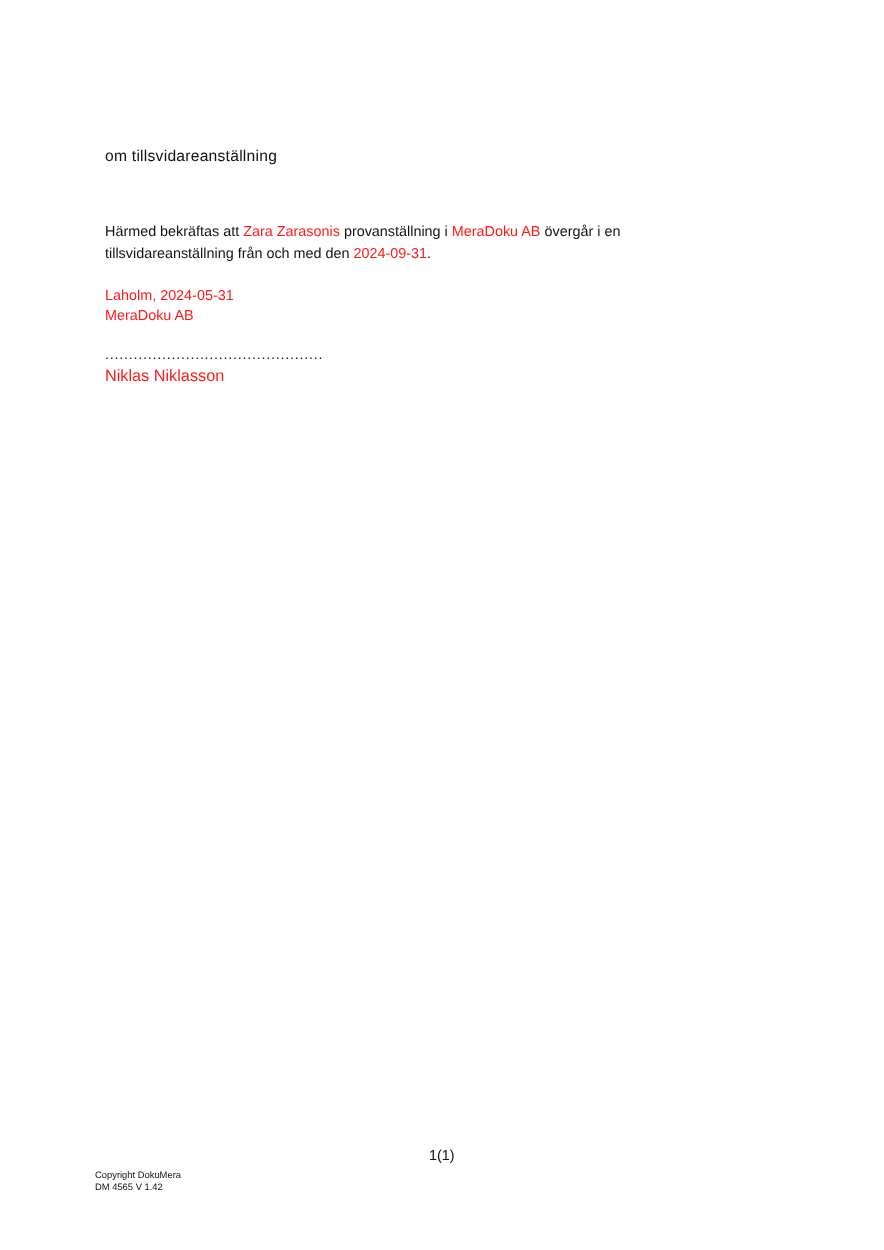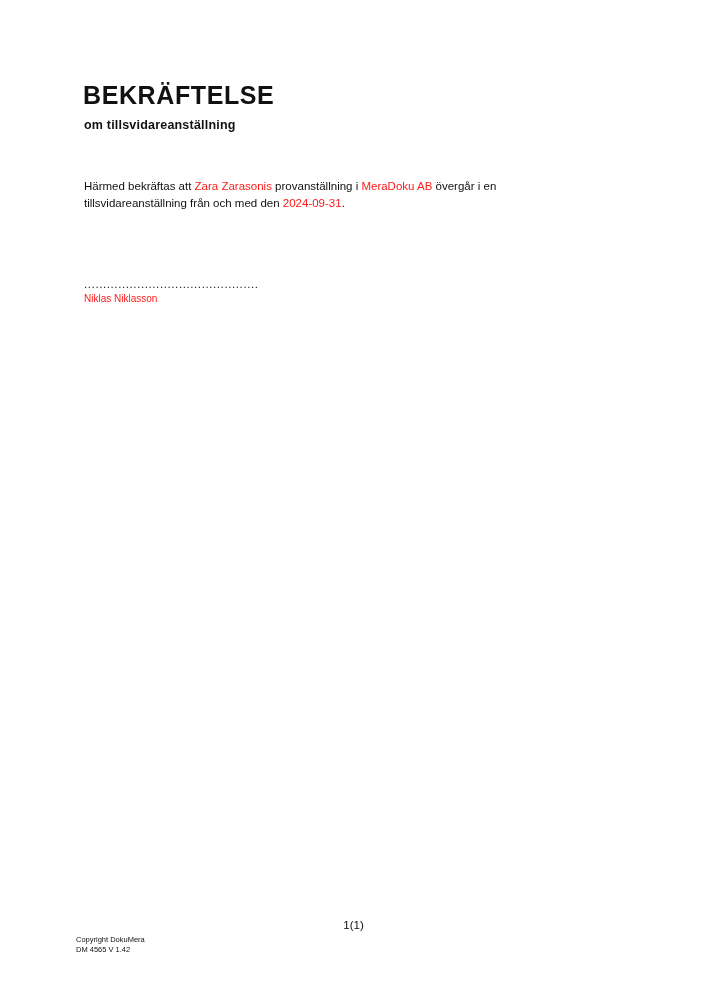--- a/index.html
+++ b/index.html
@@ -31,21 +31,21 @@
     font-weight: bold;
     letter-spacing: 0.6px;
     color: #111111;
     line-height: 1.1;
   }
   .doc-subtitle {
     position: absolute;
     left: 84px;
     top: 118px;
     font-size: 12.5px;
-    font-weight: bold;
+    font-weight: normal;
     color: #111111;
     letter-spacing: 0.2px;
   }
   .body-block {
     position: absolute;
     left: 84px;
     top: 178px;
     width: 452px;
     font-size: 11.5px;
     line-height: 17px;
@@ -69,21 +69,21 @@
     top: 278px;
     font-size: 11.5px;
     letter-spacing: 0.6px;
     color: #1a1a1a;
     white-space: nowrap;
   }
   .sign-name {
     position: absolute;
     left: 84px;
     top: 293px;
-    font-size: 10px;
+    font-size: 13px;
     color: #ff1a1a;
   }
   .page-number {
     position: absolute;
     left: 0;
     top: 919px;
     width: 707px;
     text-align: center;
     font-size: 11.5px;
     color: #111111;
@@ -95,26 +95,29 @@
     font-size: 7.5px;
     line-height: 10px;
     color: #111111;
   }
 </style>
 </head>
 <body>
 
 <div class="page">
 
-  <div class="doc-title">BEKRÄFTELSE</div>
 
   <div class="doc-subtitle">om tillsvidareanställning</div>
 
   <div class="body-block"><span>Härmed bekräftas att </span><span class="field">Zara Zarasonis</span><span> provanställning i </span><span class="field">MeraDoku AB</span><span> övergår i en tillsvidareanställning från och med den </span><span class="field">2024-09-31</span><span>.</span></div>
 
+  <div class="meta-block">
+    <div>Laholm, 2024-05-31</div>
+    <div>MeraDoku AB</div>
+  </div>
 
   <div class="sign-dots">..............................................</div>
 
   <div class="sign-name">Niklas Niklasson</div>
 
   <div class="page-number">1(1)</div>
 
   <div class="footer-left">
     <div>Copyright DokuMera</div>
     <div>DM 4565 V 1.42</div>

